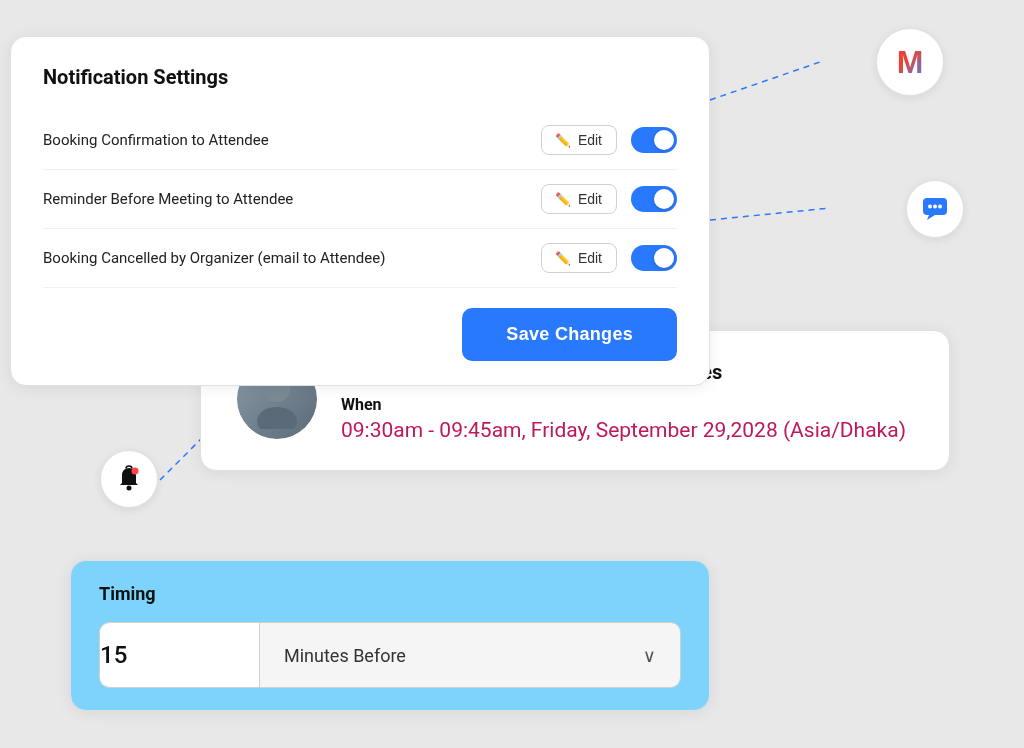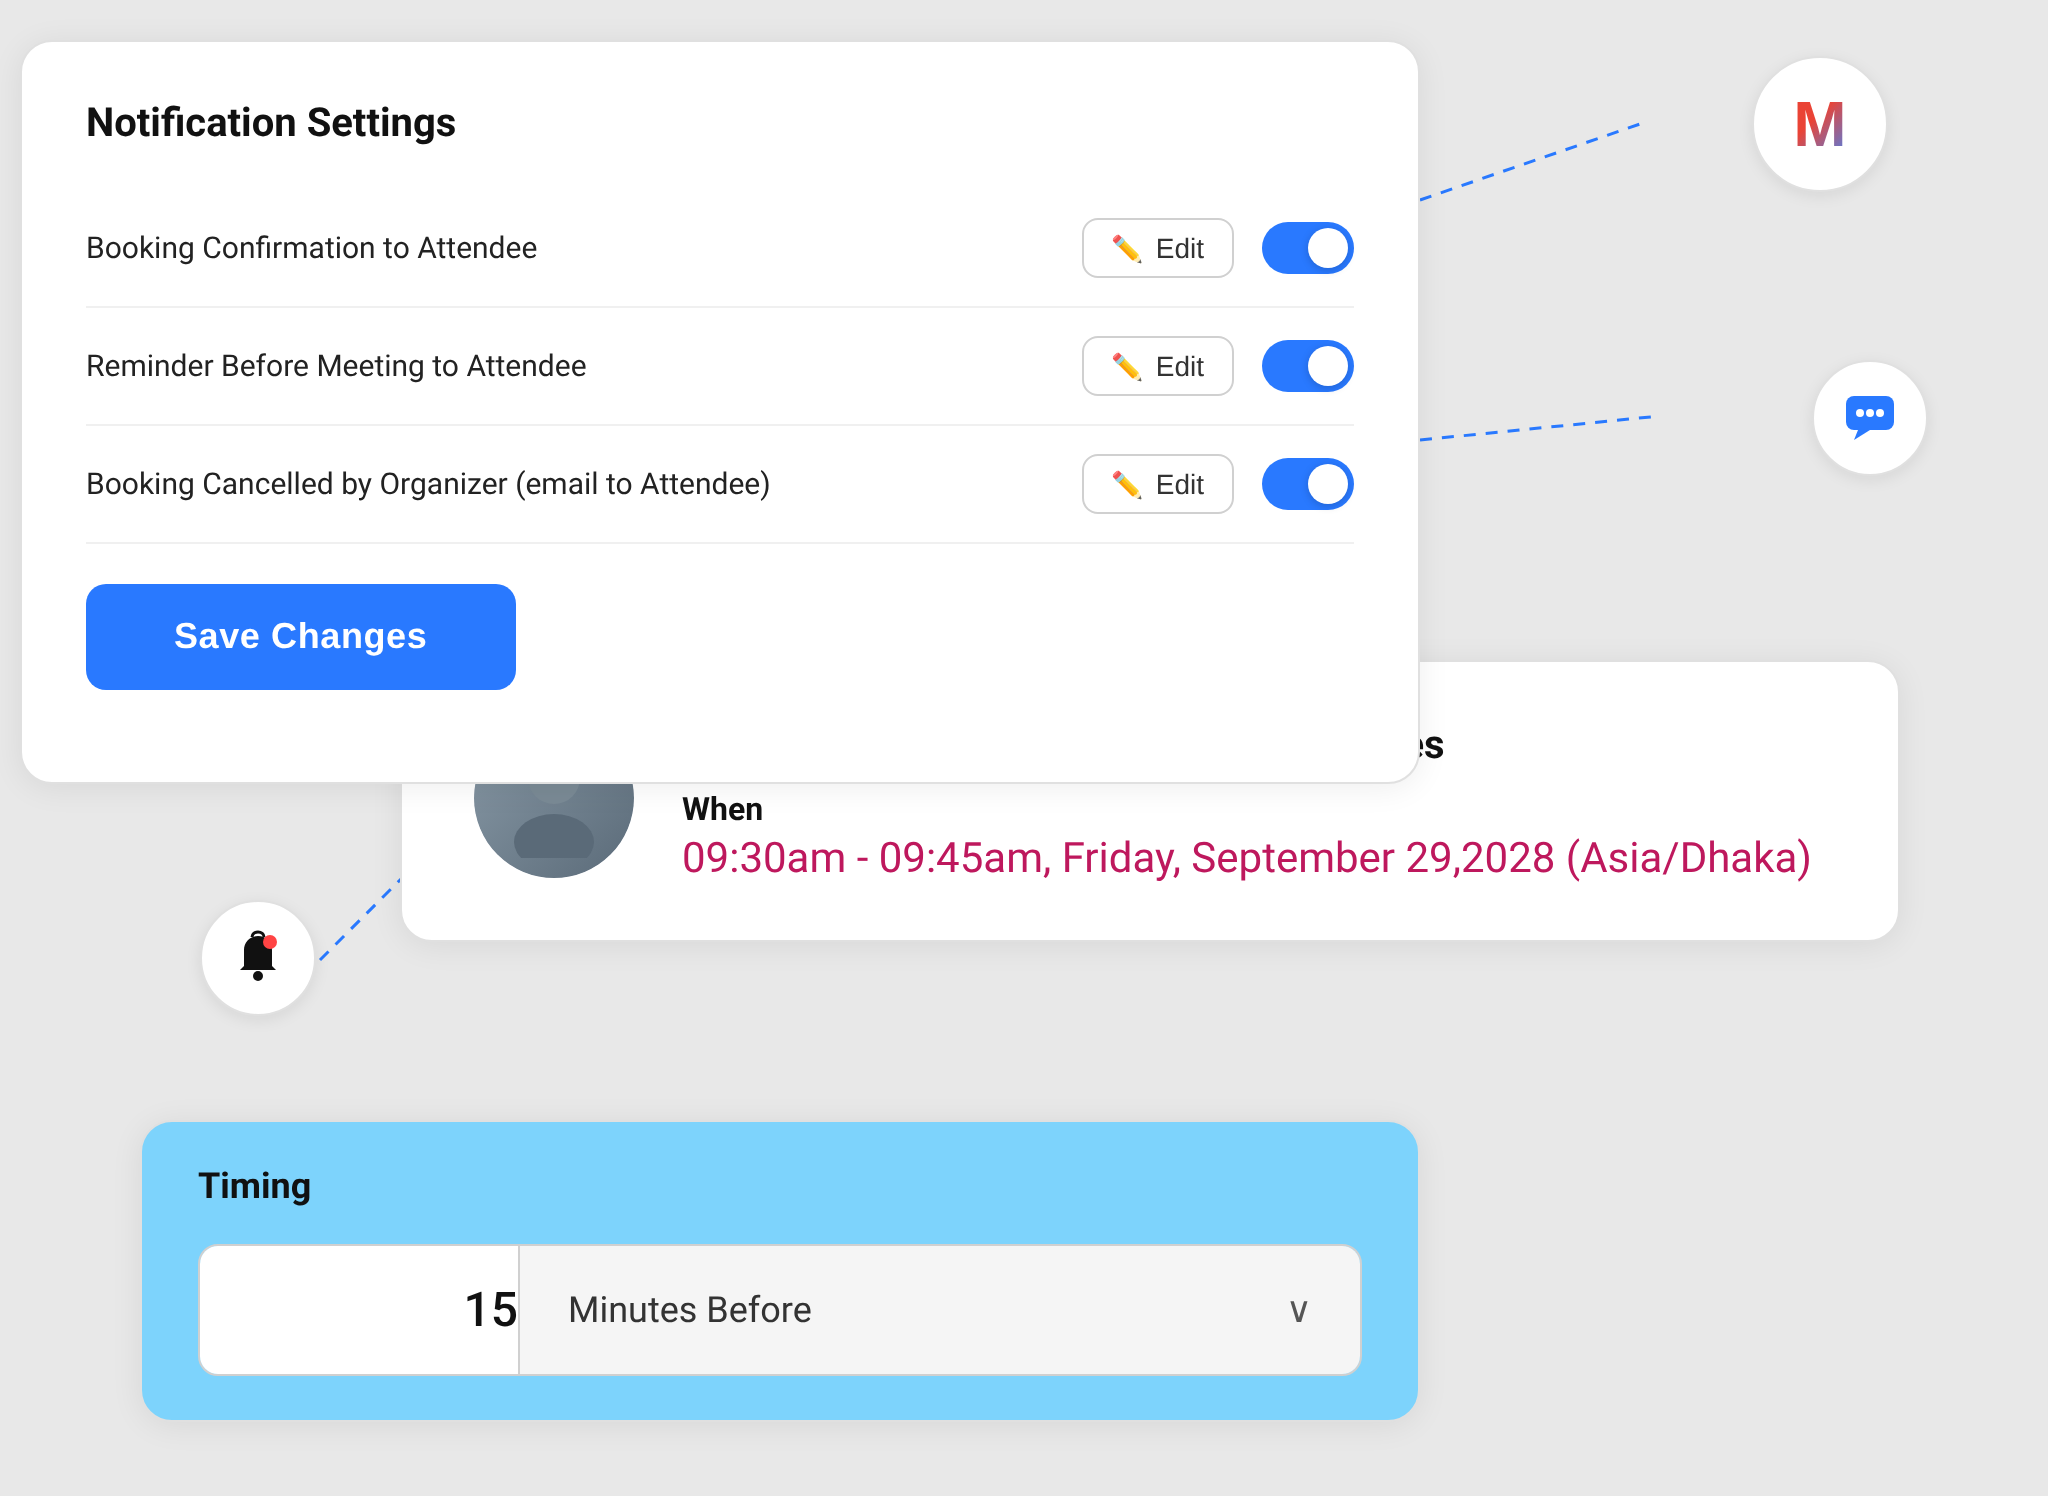--- a/index.html
+++ b/index.html
@@ -16,27 +16,27 @@
     .scene {
       position: relative;
       width: 1024px;
       height: 748px;
       background: #e8e8e8;
     }
 
     
     .notification-card {
       position: absolute;
-      top: 20px;
+      top: 36px;
       left: 10px;
       width: 700px;
       background: #fff;
       border-radius: 16px;
       border: 1.5px solid #e0e0e0;
-      padding: 28px 32px 46px 32px;
+      padding: 28px 32px 24px 32px;
       box-shadow: 0 2px 16px rgba(0,0,0,0.07);
       z-index: 10;
     }
 
     .notification-card .card-title {
       font-size: 20px;
       font-weight: 700;
       color: #111;
       margin-bottom: 22px;
     }
@@ -107,20 +107,21 @@
       width: 20px;
       height: 20px;
       background: #fff;
       border-radius: 50%;
       box-shadow: 0 1px 4px rgba(0,0,0,0.18);
     }
 
     
     .save-btn-row {
       display: flex;
+      justify-content: flex-end;
       margin-top: 20px;
     }
 
     .save-btn {
       background: #2979ff;
       color: #fff;
       border: none;
       border-radius: 10px;
       padding: 16px 44px;
       font-size: 18px;
@@ -275,21 +276,21 @@
     .timing-controls {
       display: flex;
       gap: 0;
       border: 1.5px solid #d0d0d0;
       border-radius: 10px;
       overflow: hidden;
     }
 
     .timing-number {
       width: 160px;
-      text-align: right;
+      text-align: left;
       font-size: 24px;
       font-weight: 500;
       color: #111;
       padding: 18px 0;
       border-right: 1.5px solid #d0d0d0;
       background: #fff;
     }
 
     .timing-unit {
       flex: 1;

